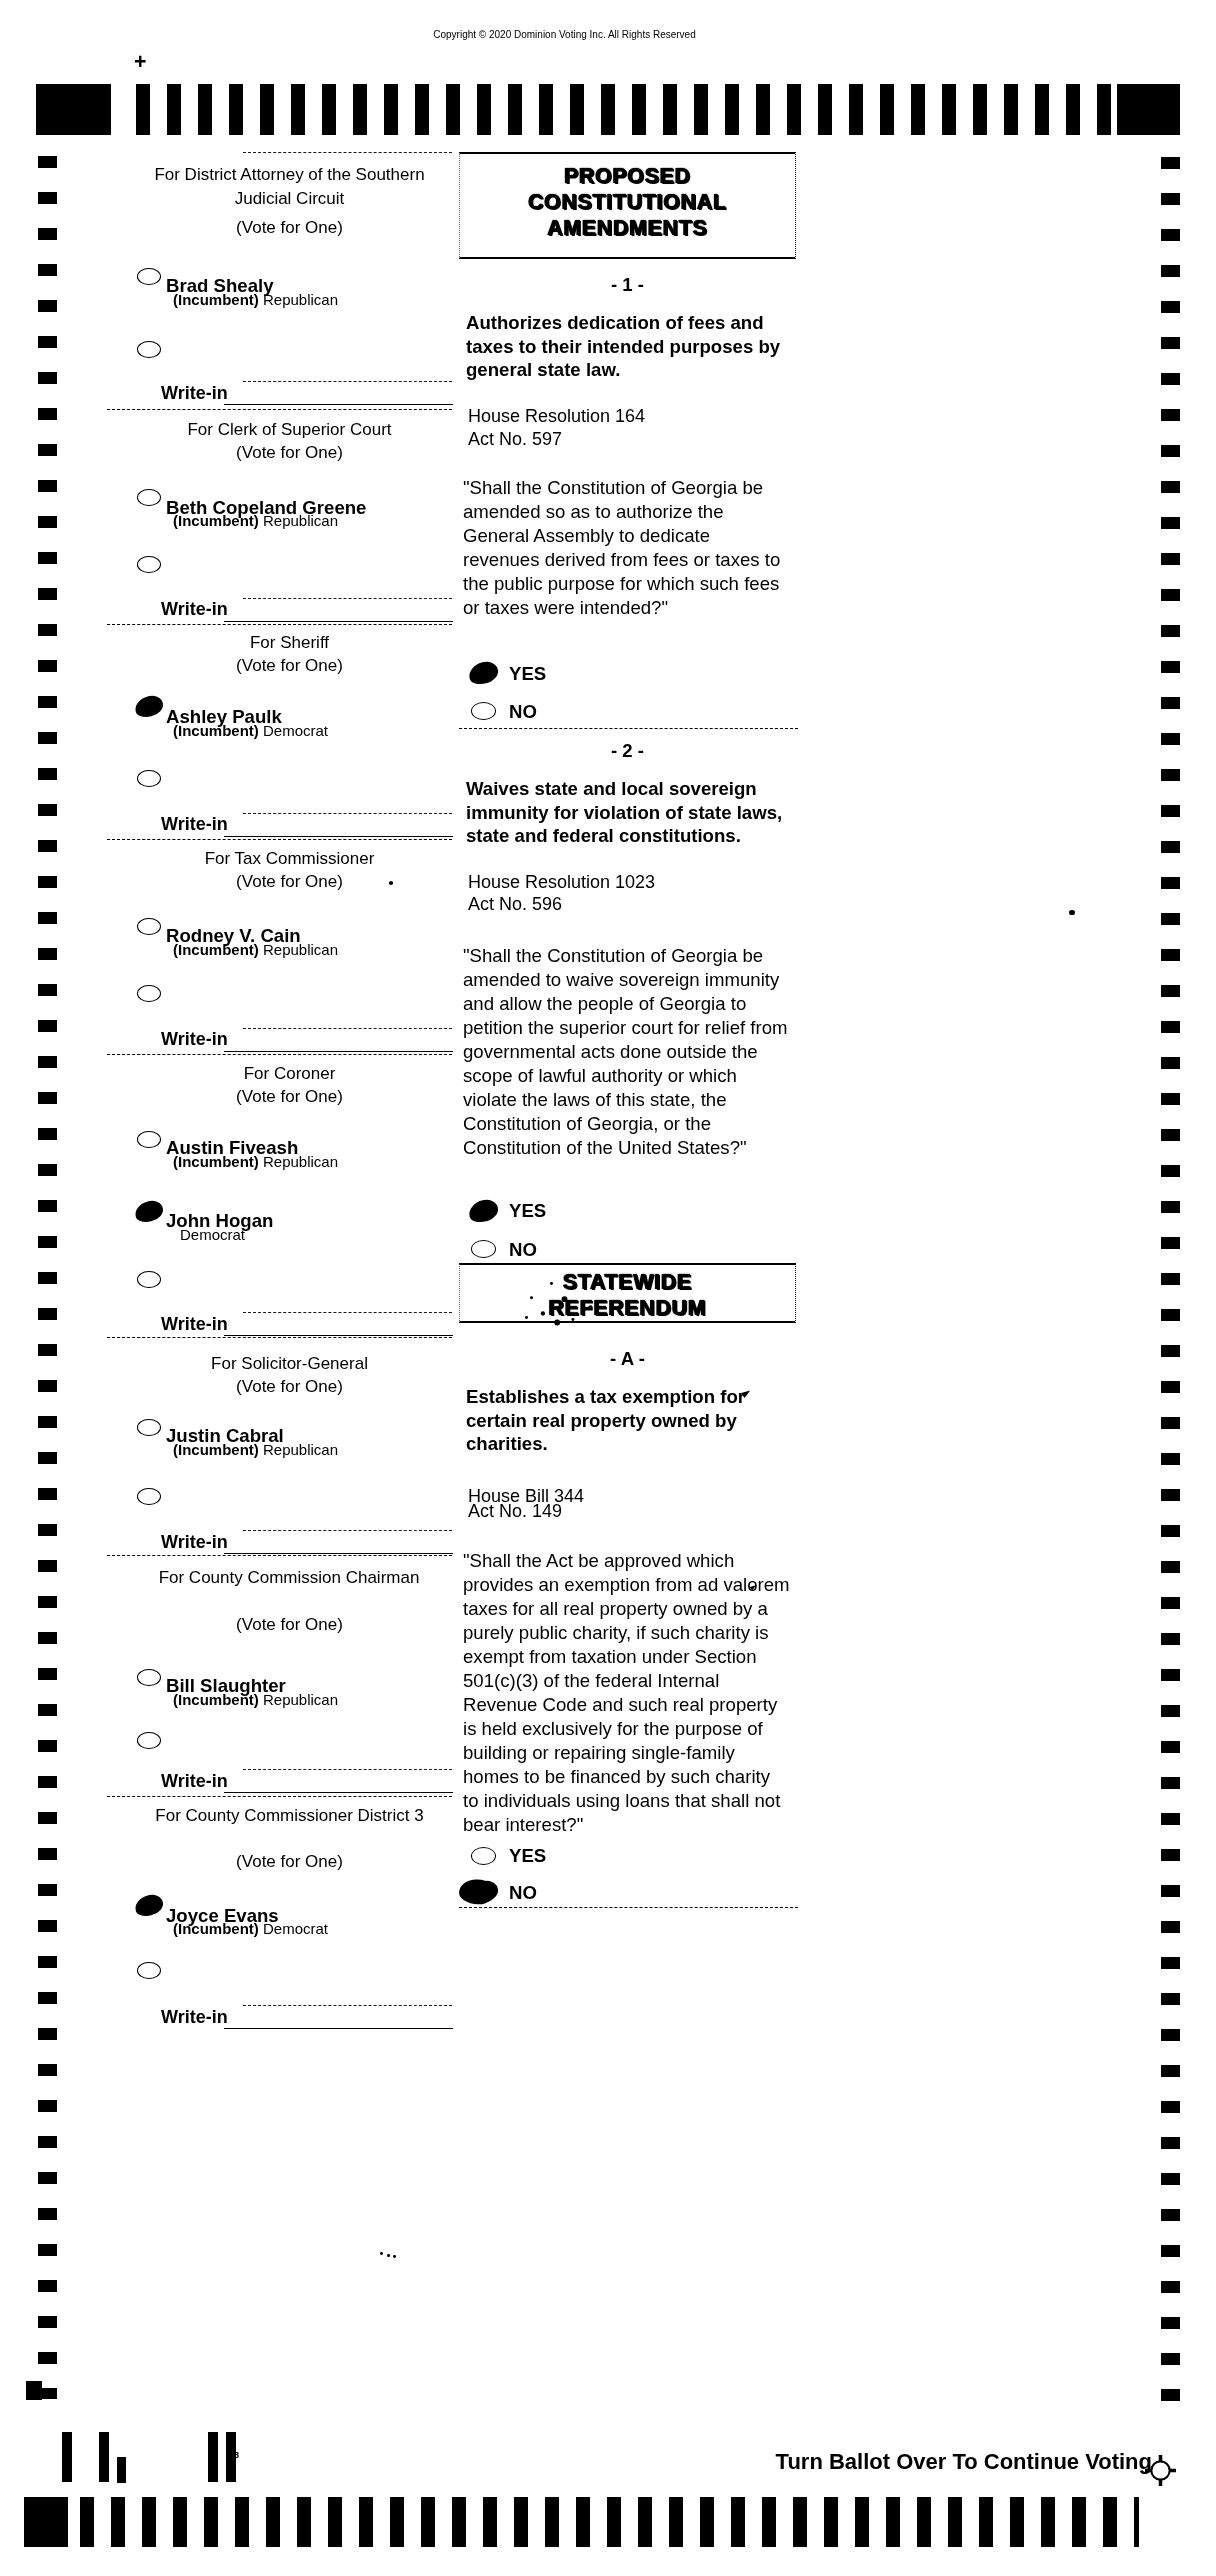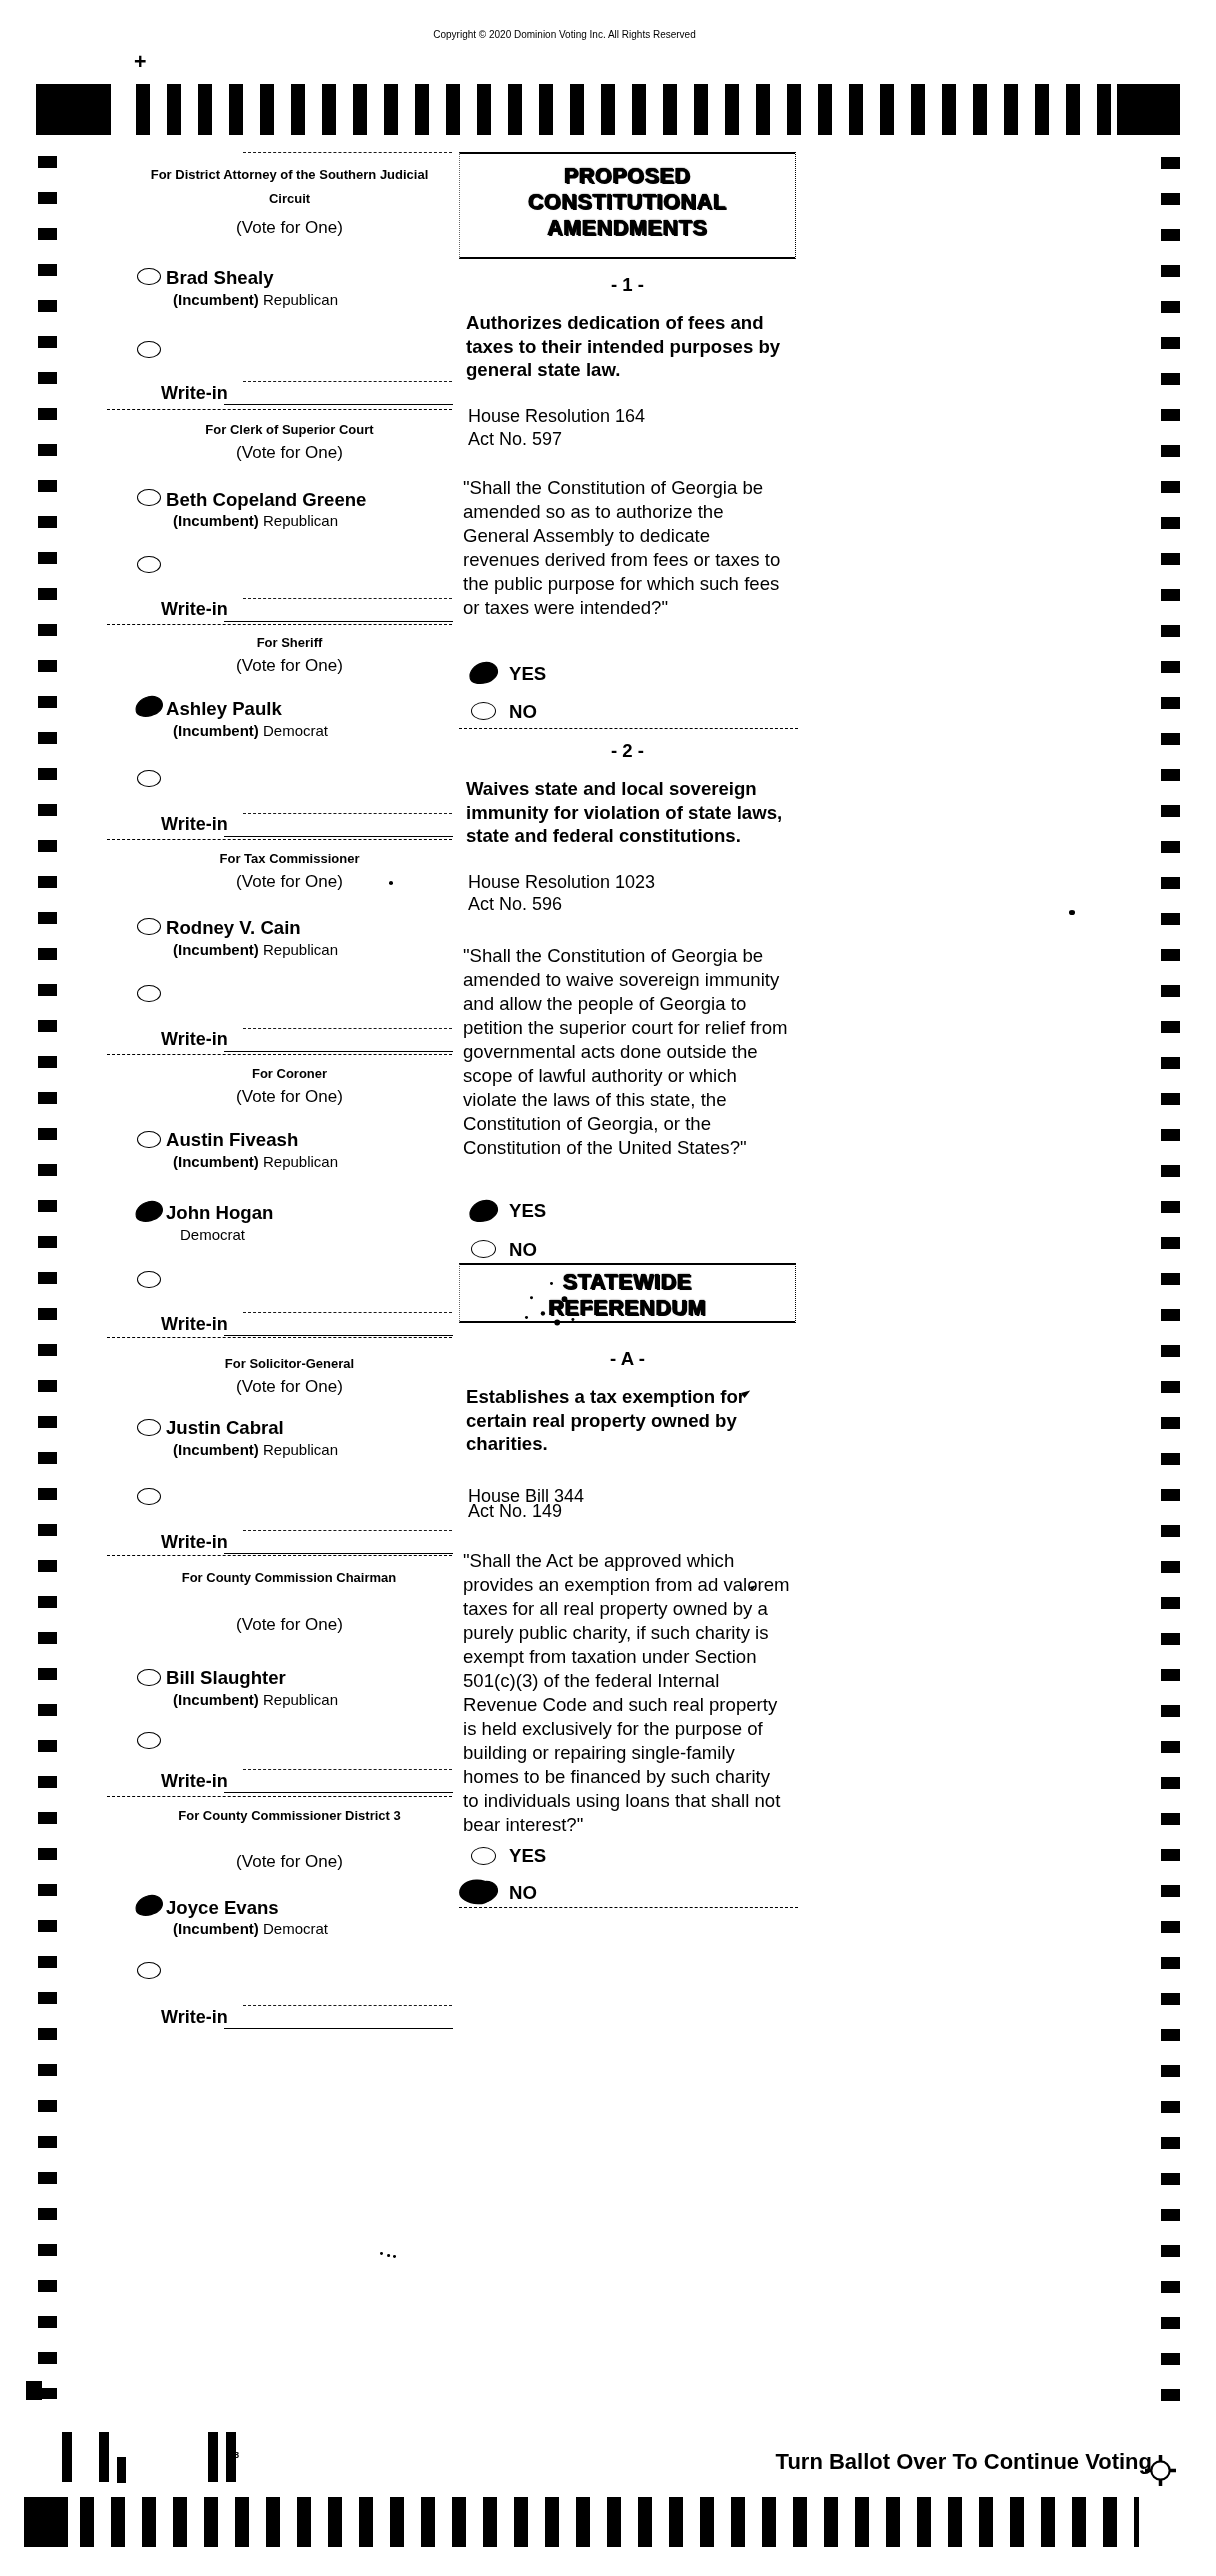--- a/index.html
+++ b/index.html
@@ -11,25 +11,25 @@
           background:repeating-linear-gradient(to right,#000 0 13.6px,transparent 13.6px 31px);}
   .tm-bottom{position:absolute;left:80px;top:2497px;width:1059px;height:50px;
           background:repeating-linear-gradient(to right,#000 0 13.6px,transparent 13.6px 31px);}
   .tm-left{position:absolute;left:38px;top:156px;width:18.6px;height:2243px;
           background:repeating-linear-gradient(to bottom,#000 0 12px,transparent 12px 36px);}
   .tm-right{position:absolute;left:1161px;top:157px;width:18.6px;height:2249px;
           background:repeating-linear-gradient(to bottom,#000 0 12px,transparent 12px 36px);}
   .blk{position:absolute;background:#000;}
 
   
-  .t{position:absolute;left:136px;width:307px;text-align:center;font-weight:bold;
-     font-size:13px;line-height:23.6px;}
+  .t{position:absolute;left:136px;width:307px;text-align:center;font-weight:normal;
+     font-size:17px;line-height:23.6px;}
   .t.narrow{left:157px;width:264px;}
   .vi{position:absolute;left:136px;width:307px;text-align:center;font-size:17px;}
-  .nm{position:absolute;left:166px;font-weight:bold;font-size:18.6px;white-space:nowrap;}
+  .nm{position:absolute;left:166px;font-weight:bold;font-size:18.6px;white-space:nowrap;margin-top:8px;}
   .sub{position:absolute;left:173px;font-size:15px;white-space:nowrap;}
   .sub b{font-weight:bold;}
   .wi{position:absolute;left:161px;font-weight:bold;font-size:18px;}
   .wline{position:absolute;left:224px;width:229px;height:0;border-top:1.4px solid #000;}
   .dart{position:absolute;height:0;border-top:1.4px dashed #1a1a1a;}
   .sep{position:absolute;left:107px;width:345px;height:0;border-top:1.4px dashed #000;}
 
   
   .oval{position:absolute;width:23.6px;height:17px;border:1.4px solid #000;border-radius:50%;box-sizing:border-box;}
   .oval.filled{background:#000;border-color:#000;border-radius:55% 45% 50% 50%/60% 50% 50% 40%;

